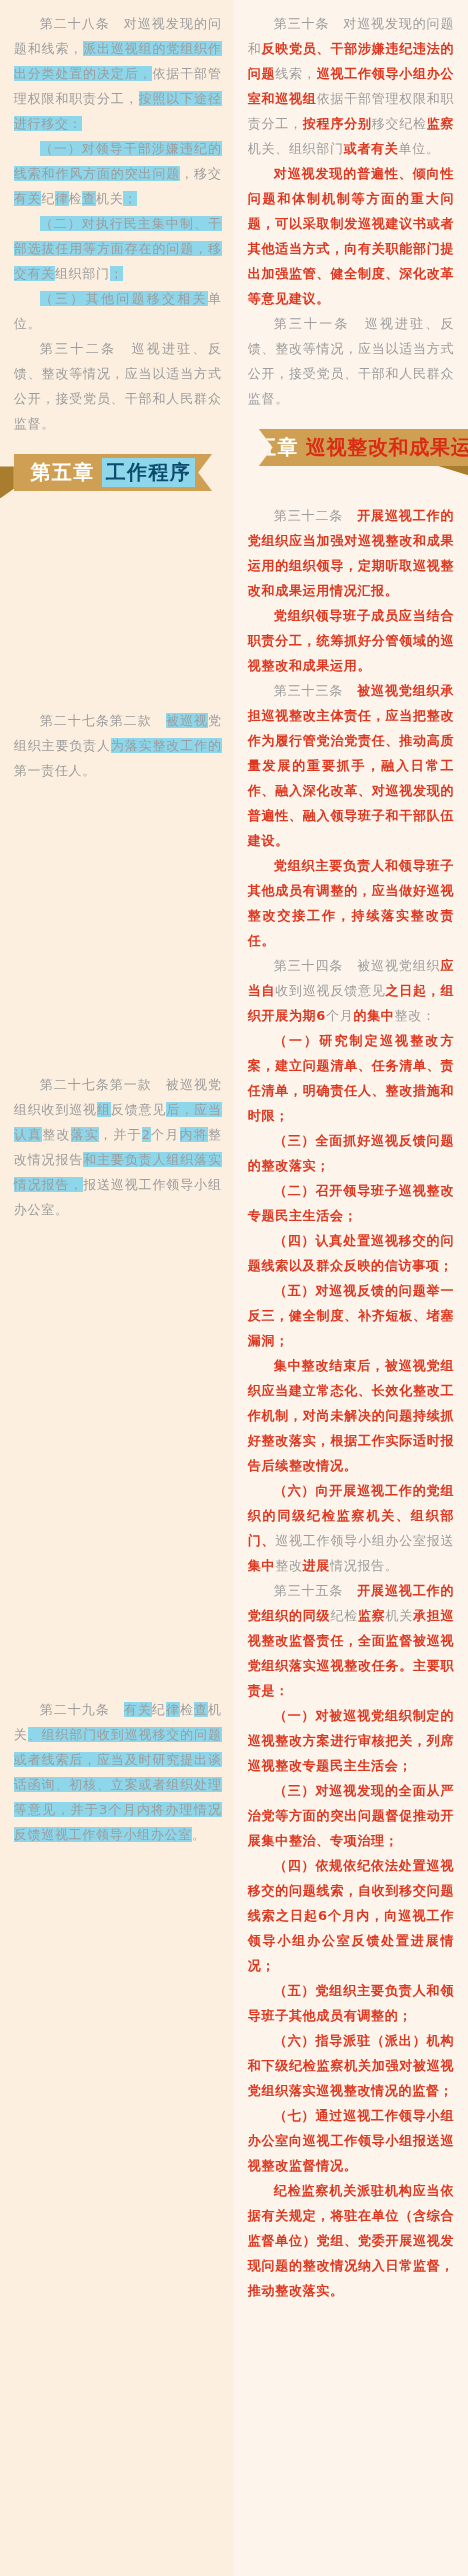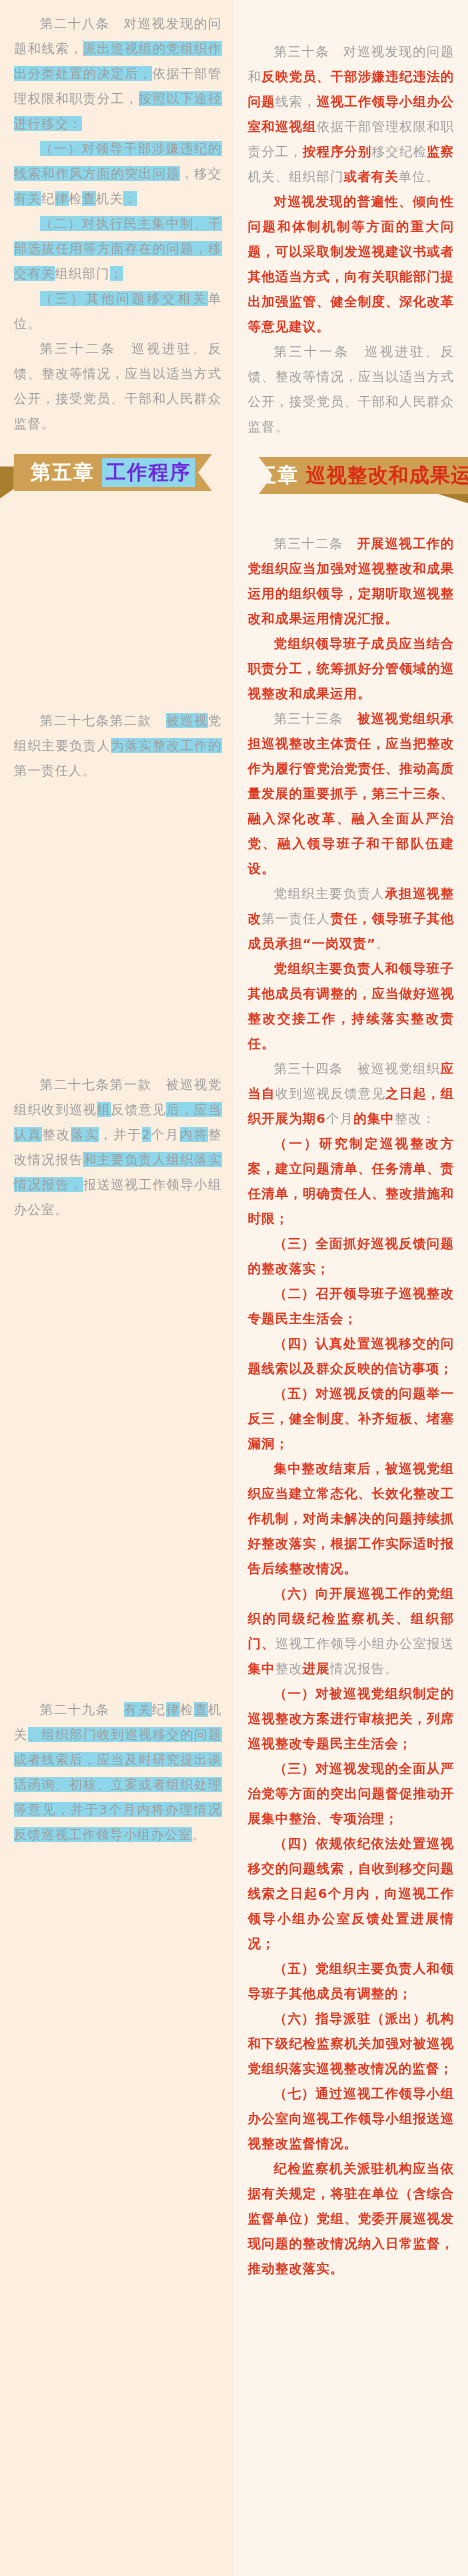--- a/index.html
+++ b/index.html
@@ -1,40 +1,40 @@
 <!DOCTYPE html>
 <html style="font-size:11px"><head>
 <meta charset="utf-8">
 <style>
   html,body{margin:0;padding:0;background:#fdf4ec;}
   body{width:468px;font-family:"DejaVu Sans",sans-serif;}
   .page{display:flex;width:468px;min-height:2576px;}
   .col{width:234px;box-sizing:border-box;flex:0 0 234px;}
   .col-left{background:#fcefe0;padding:11px 12.4px 27.5px 13.8px;}
-  .col-right{background:#fdf4ec;padding:11px 13.8px 29px 13.8px;margin-top:28px;}
+  .col-right{background:#fdf4ec;padding:11px 13.8px 29px 13.8px;}
   .para{margin:0;font-size:13px;line-height:25px;letter-spacing:0.7px;
         color:#9c9c9c;text-align:justify;text-indent:2em;word-break:break-all;}
   .hl{background:#8ed7eb;}
   .em{color:#dd3820;font-weight:bold;}
   .plain{background:transparent;}
   .spacer{width:100%;}
   .banner-wrap{position:relative;height:37px;}
   .banner-wrap-old{margin:18px 9.6px 9.6px -13.8px;}
   .banner-wrap-new{margin:18px -13.8px 9.6px 11px;}
   .ribbon{position:absolute;top:0;height:37px;display:flex;align-items:center;
           justify-content:center;gap:6.9px;background:#cfa053;z-index:1;}
   .ribbon-old{left:13.8px;right:0;clip-path:polygon(0 0,100% 0,calc(100% - 13.8px) 50%,100% 100%,0 100%);}
   .ribbon-new{left:0;right:0;clip-path:polygon(0 0,100% 0,100% 100%,0 100%,13.8px 50%);}
   .fold-old{position:absolute;left:0;top:12.4px;width:13.8px;height:32px;background:#a87d2e;
             clip-path:polygon(0 0,100% 0,100% 70%,0 100%);z-index:0;}
   .fold-new{position:absolute;right:0;top:36px;width:33px;height:10.3px;background:#a87d2e;
             clip-path:polygon(0 0,100% 0,100% 100%);z-index:0;}
   .banner-chapter{color:#ffffff;font-family:"DejaVu Serif",serif;font-weight:bold;
                   font-size:20px;letter-spacing:1.4px;white-space:nowrap;}
-  .banner-title-old{color:#6d28d9;background:#8ed7eb;font-family:"DejaVu Serif",serif;
+  .banner-title-old{color:#0c4a6e;background:#8ed7eb;font-family:"DejaVu Serif",serif;
                     font-weight:bold;font-size:20px;letter-spacing:1.4px;padding:0.7px 4.1px;white-space:nowrap;}
   .banner-title-new{color:#da2c15;font-family:"DejaVu Serif",serif;font-weight:bold;
                     font-size:20px;letter-spacing:0.7px;white-space:nowrap;}
 </style>
 </head>
 <body>
 
 <div class="page">
   <div class="col col-left" id="col-left">
       <p class="para"><span class="plain">第二十八条　对巡视发现的问题和线索，</span><span class="hl">派出巡视组的党组织作出分类处置的决定后，</span><span class="plain">依据干部管理权限和职责分工，</span><span class="hl">按照以下途径进行移交：</span></p>
@@ -63,31 +63,31 @@
       <div class="banner-wrap banner-wrap-new">
         <div class="fold-new"></div>
         <div class="ribbon ribbon-new">
           <span class="banner-chapter">第五章</span>
           <span class="banner-title-new">巡视整改和成果运用</span>
         </div>
       </div>
       <div class="spacer" style="height: 27.5px;"></div>
       <p class="para"><span class="plain">第三十二条　</span><span class="em">开展巡视工作的党组织应当加强对巡视整改和成果运用的组织领导，定期听取巡视整改和成果运用情况汇报。</span></p>
       <p class="para"><span class="em">党组织领导班子成员应当结合职责分工，统筹抓好分管领域的巡视整改和成果运用。</span></p>
-      <p class="para"><span class="plain">第三十三条　</span><span class="em">被巡视党组织承担巡视整改主体责任，应当把整改作为履行管党治党责任、推动高质量发展的重要抓手，第三十三条、融入深化改革、融入全面从严治党、融入领导班子和干部队伍建设。</span></p>
-      <p class="para"><span class="plain">党组织主要负责人</span><span class="em">承担巡视整改</span><span class="plain">第一责任人</span><span class="em">责任，领导班子其他成员承担“一岗双责”</span><span class="plain">。</span></p>
+      <p class="para"><span class="plain">第三十三条　</span><span class="em">被巡视党组织承担巡视整改主体责任，应当把整改作为履行管党治党责任、推动高质量发展的重要抓手，融入日常工作、融入深化改革、对巡视发现的普遍性、融入领导班子和干部队伍建设。</span></p>
       <p class="para"><span class="em">党组织主要负责人和领导班子其他成员有调整的，应当做好巡视整改交接工作，持续落实整改责任。</span></p>
       <p class="para"><span class="plain">第三十四条　被巡视党组织</span><span class="em">应当自</span><span class="plain">收到巡视反馈意见</span><span class="em">之日起，组织开展为期6</span><span class="plain">个月</span><span class="em">的集中</span><span class="plain">整改：</span></p>
       <p class="para"><span class="em">（一）研究制定巡视整改方案，建立问题清单、任务清单、责任清单，明确责任人、整改措施和时限；</span></p>
       <p class="para"><span class="em">（三）全面抓好巡视反馈问题的整改落实；</span></p>
       <p class="para"><span class="em">（二）召开领导班子巡视整改专题民主生活会；</span></p>
       <p class="para"><span class="em">（四）认真处置巡视移交的问题线索以及群众反映的信访事项；</span></p>
       <p class="para"><span class="em">（五）对巡视反馈的问题举一反三，健全制度、补齐短板、堵塞漏洞；</span></p>
       <p class="para"><span class="em">集中整改结束后，被巡视党组织应当建立常态化、长效化整改工作机制，对尚未解决的问题持续抓好整改落实，根据工作实际适时报告后续整改情况。</span></p>
       <p class="para"><span class="em">（六）向开展巡视工作的党组织的同级纪检监察机关、组织部门、</span><span class="plain">巡视工作领导小组办公室报送</span><span class="em">集中</span><span class="plain">整改</span><span class="em">进展</span><span class="plain">情况报告。</span></p>
+      <p class="para"><span class="plain">第三十五条　</span><span class="em">开展巡视工作的党组织的同级</span><span class="plain">纪检</span><span class="em">监察</span><span class="plain">机关</span><span class="em">承担巡视整改监督责任，全面监督被巡视党组织落实巡视整改任务。主要职责是：</span></p>
       <p class="para"><span class="em">（一）对被巡视党组织制定的巡视整改方案进行审核把关，列席巡视整改专题民主生活会；</span></p>
       <p class="para"><span class="em">（三）对巡视发现的全面从严治党等方面的突出问题督促推动开展集中整治、专项治理；</span></p>
       <p class="para"><span class="em">（四）依规依纪依法处置巡视移交的问题线索，自收到移交问题线索之日起6个月内，向巡视工作领导小组办公室反馈处置进展情况；</span></p>
       <p class="para"><span class="em">（五）党组织主要负责人和领导班子其他成员有调整的；</span></p>
       <p class="para"><span class="em">（六）指导派驻（派出）机构和下级纪检监察机关加强对被巡视党组织落实巡视整改情况的监督；</span></p>
       <p class="para"><span class="em">（七）通过巡视工作领导小组办公室向巡视工作领导小组报送巡视整改监督情况。</span></p>
       <p class="para"><span class="em">纪检监察机关派驻机构应当依据有关规定，将驻在单位（含综合监督单位）党组、党委开展巡视发现问题的整改情况纳入日常监督，推动整改落实。</span></p>
     </div>
 </div>
 

